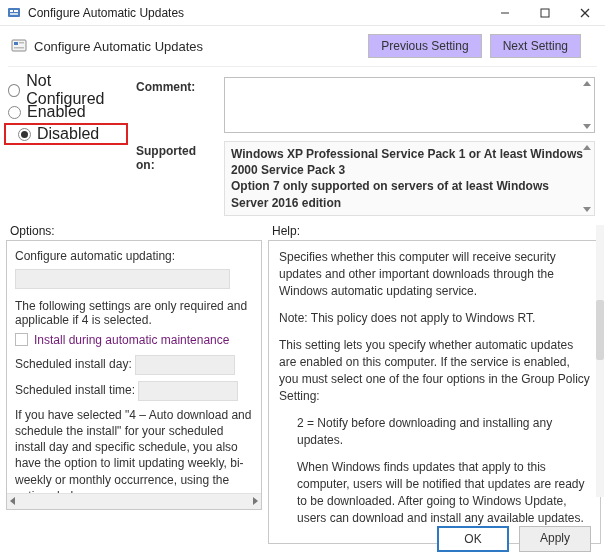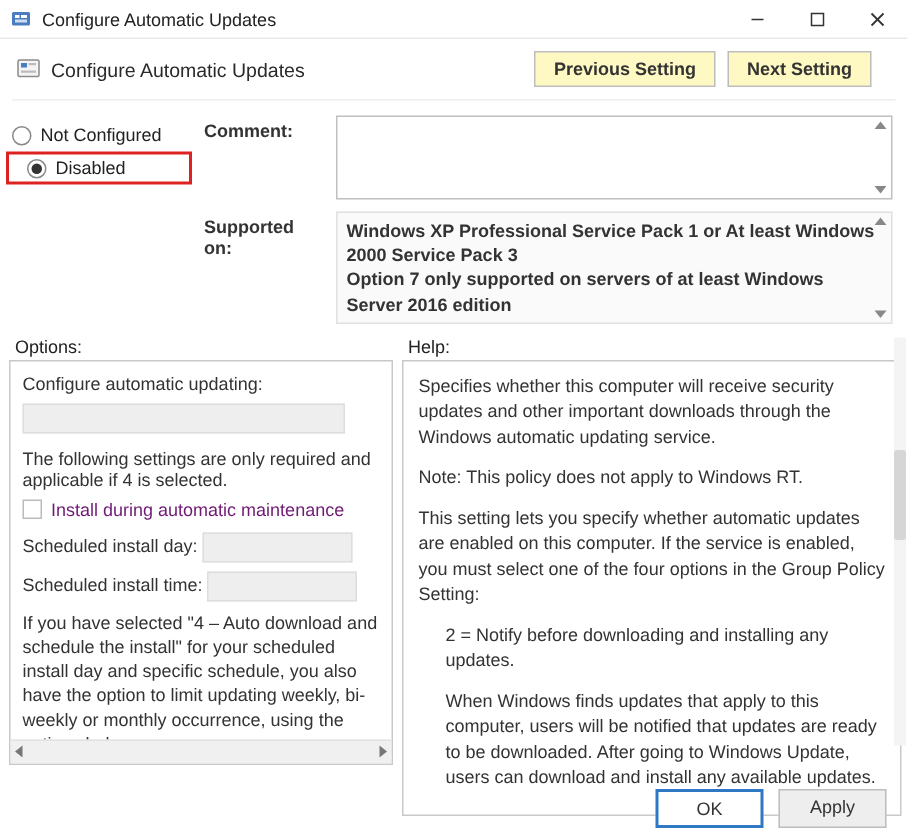--- a/index.html
+++ b/index.html
@@ -33,27 +33,26 @@
   .winbtn svg { display: block; }
   
   .header {
     display: flex; align-items: center;
     padding: 8px 10px 4px 10px;
   }
   .header .hicon { width: 18px; height: 18px; margin-right: 6px; display:flex;align-items:center;justify-content:center; }
   .header .htitle { flex: 1; font-size: 13px; color: #2a2a2a; }
   .header .navbtns { display: flex; gap: 8px; padding-right: 14px; }
   .btn {
-    background: #fef9c3;
+    background: #c4b5fd;
     border: 1px solid #bdbdbd;
     padding: 4px 12px;
     font-size: 12px;
     color: #333;
     cursor: default;
-    font-weight: bold;
   }
   
   .upper {
     display: flex;
     padding: 6px 10px 2px 6px;
     gap: 10px;
   }
   .radios {
     width: 120px;
     padding-top: 2px;
@@ -71,21 +70,21 @@
   .radio {
     width: 13px; height: 13px;
     border: 1px solid #888; border-radius: 50%;
     margin-right: 6px;
     display: inline-flex; align-items:center; justify-content:center;
     background: #fff;
   }
   .radio.selected::after {
     content: ""; width: 7px; height: 7px; border-radius: 50%; background: #333;
   }
-  .radio-label { font-size: 12px; }
+  .radio-label { font-size: 16px; }
   .right-upper { flex: 1; display: flex; flex-direction: column; gap: 8px; font-weight: bold; }
   .row-field { display: flex; align-items: flex-start; gap: 8px; }
   .field-label { width: 80px; color: #333; padding-top: 3px; }
   .commentbox {
     flex: 1;
     height: 56px;
     border: 1px solid #c0c0c0;
     background: #fff;
     position: relative;
   }
@@ -246,20 +245,24 @@
 </div>
 
 <div class="section-sep"></div>
 
 <div class="upper">
   <div class="radios">
     <div class="radio-row">
       <span class="radio"></span>
       <span class="radio-label">Not Configured</span>
     </div>
+    <div class="radio-row">
+      <span class="radio"></span>
+      <span class="radio-label">Enabled</span>
+    </div>
     <div class="radio-row highlight">
       <span class="radio selected"></span>
       <span class="radio-label">Disabled</span>
     </div>
   </div>
   <div class="right-upper">
     <div class="row-field">
       <div class="field-label">Comment:</div>
       <div class="commentbox">
         <span class="scroll-triangle-up"></span>

